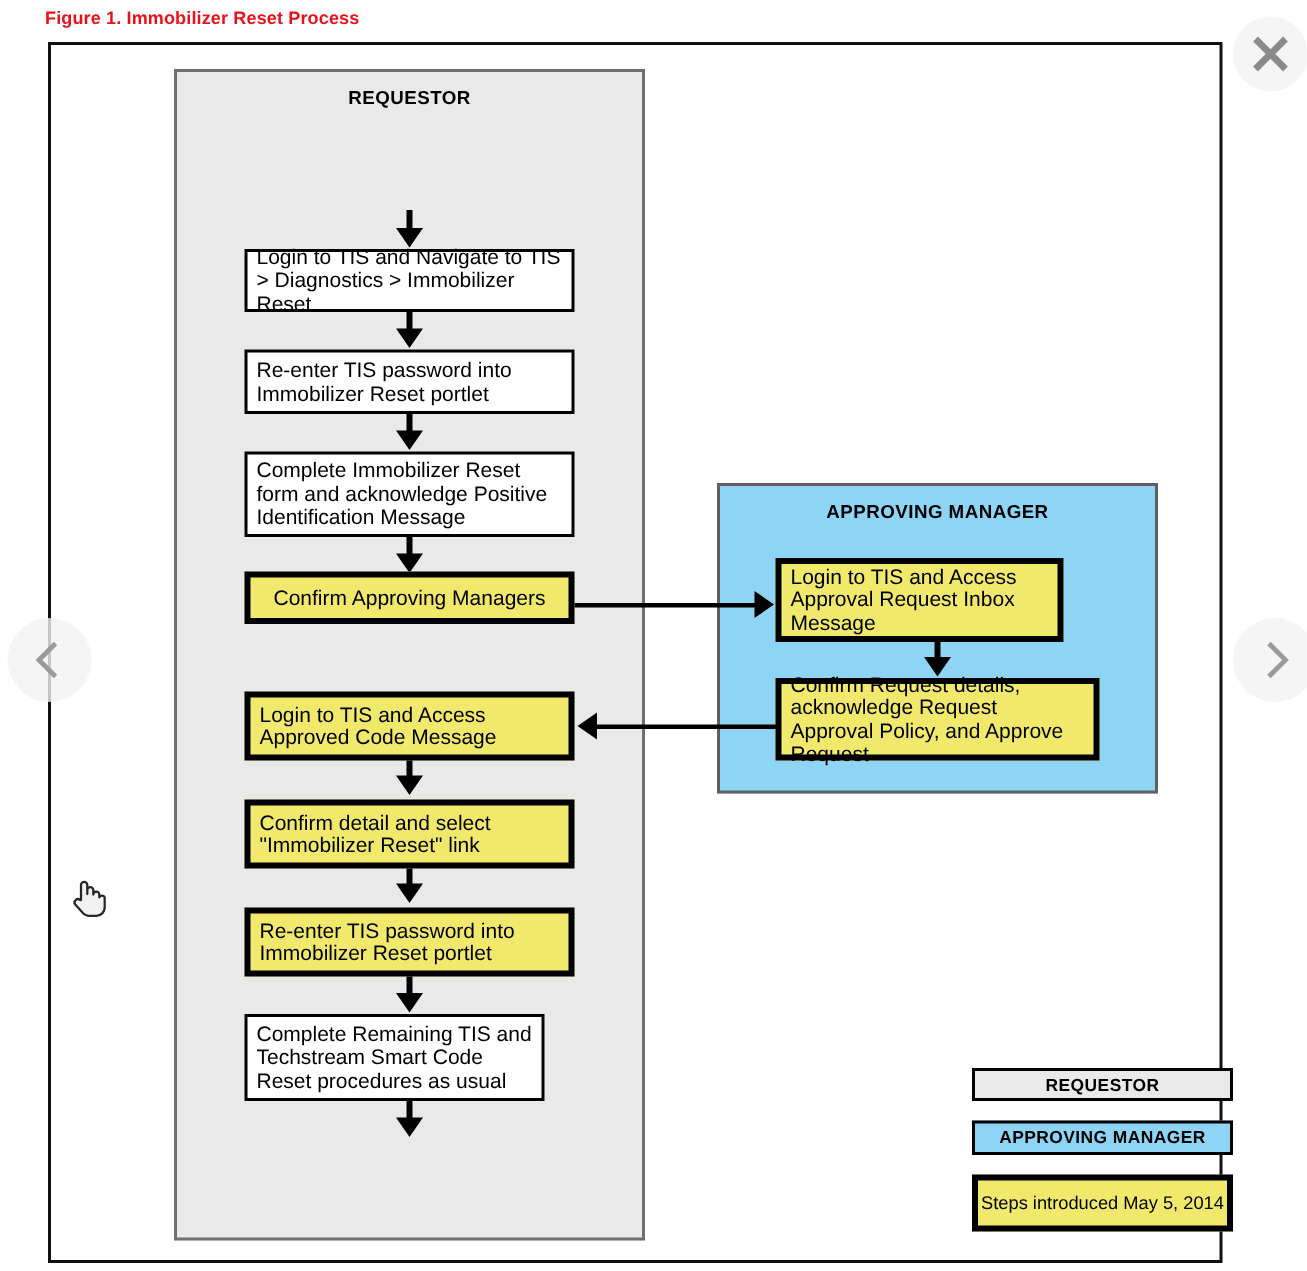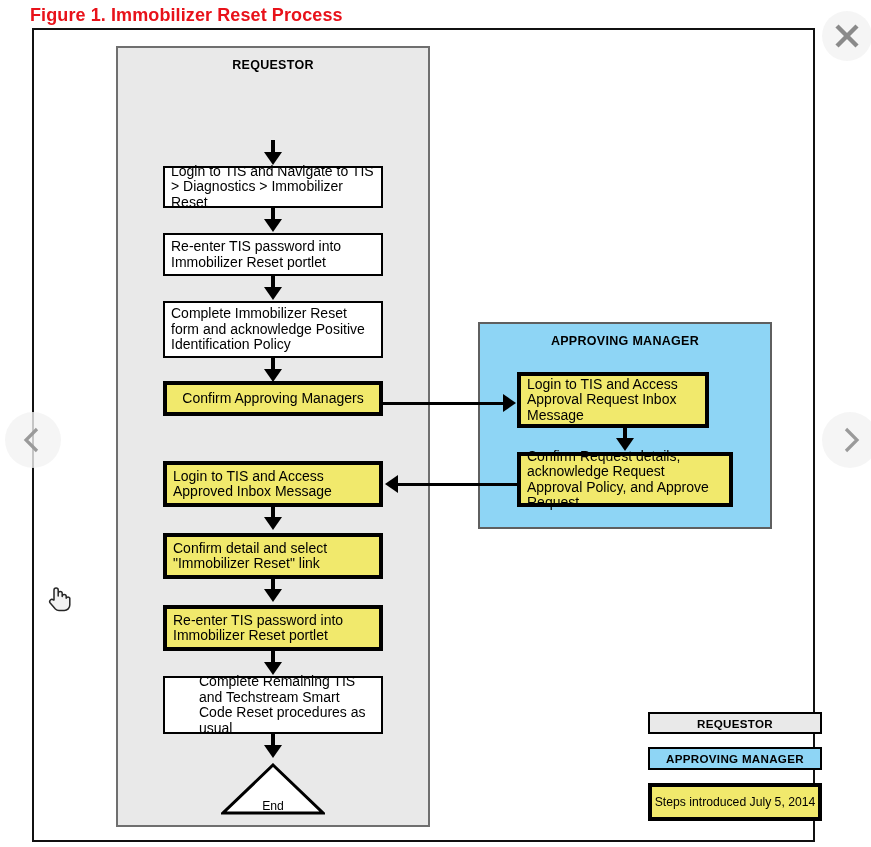--- a/index.html
+++ b/index.html
@@ -8,21 +8,21 @@
     background:#ffffff;
     font-family:"Liberation Sans", sans-serif;
     overflow:hidden;
     position:relative;
   }
   #stage{position:absolute;left:0;top:0;width:871px;height:847px;}
 
   
   .fig-title{
     position:absolute;left:30px;top:5px;
-    font-size:18px;font-weight:bold;color:#e8121a;
+    font-size:12px;font-weight:bold;color:#e8121a;
     letter-spacing:.1px;white-space:nowrap;
   }
 
   
   .outer-frame{
     position:absolute;left:32px;top:28px;
     width:783px;height:814px;
     background:#ffffff;
     border:2px solid #111;
     box-sizing:border-box;
@@ -153,21 +153,21 @@
   <div class="arrowhead arrow-down" style="left:264px;top:219px;"></div>
 
   <div class="node white" style="left:163px;top:233px;width:220px;height:43px;">
     <span>Re-enter TIS password into Immobilizer Reset portlet</span>
   </div>
 
   <div class="conn conn-v" style="left:271px;top:276px;height:17px;"></div>
   <div class="arrowhead arrow-down" style="left:264px;top:287px;"></div>
 
   <div class="node white" style="left:163px;top:301px;width:220px;height:57px;">
-    <span>Complete Immobilizer Reset form and acknowledge Positive Identification Policy</span>
+    <span>Complete Immobilizer Reset form and acknowledge Positive Identification Message</span>
   </div>
 
   <div class="conn conn-v" style="left:271px;top:358px;height:17px;"></div>
   <div class="arrowhead arrow-down" style="left:264px;top:369px;"></div>
 
   <div class="node yellow" style="left:163px;top:381px;width:220px;height:35px;">
     <span>Confirm Approving Managers</span>
   </div>
 
   <div class="conn conn-h" style="left:383px;top:402px;width:126px;"></div>
@@ -181,63 +181,57 @@
   <div class="arrowhead arrow-down" style="left:616px;top:438px;"></div>
 
   <div class="node yellow" style="left:517px;top:452px;width:216px;height:55px;">
     <span>Confirm Request details, acknowledge Request Approval Policy, and Approve Request</span>
   </div>
 
   <div class="conn conn-h" style="left:398px;top:483px;width:121px;"></div>
   <div class="arrowhead arrow-left" style="left:385px;top:475px;"></div>
 
   <div class="node yellow" style="left:163px;top:461px;width:220px;height:46px;">
-    <span>Login to TIS and Access Approved Inbox Message</span>
+    <span>Login to TIS and Access Approved Code Message</span>
   </div>
 
   <div class="conn conn-v" style="left:271px;top:507px;height:16px;"></div>
   <div class="arrowhead arrow-down" style="left:264px;top:517px;"></div>
 
   <div class="node yellow" style="left:163px;top:533px;width:220px;height:46px;">
     <span>Confirm detail and select "Immobilizer Reset" link</span>
   </div>
 
   <div class="conn conn-v" style="left:271px;top:579px;height:16px;"></div>
   <div class="arrowhead arrow-down" style="left:264px;top:589px;"></div>
 
   <div class="node yellow" style="left:163px;top:605px;width:220px;height:46px;">
     <span>Re-enter TIS password into Immobilizer Reset portlet</span>
   </div>
 
   <div class="conn conn-v" style="left:271px;top:651px;height:18px;"></div>
   <div class="arrowhead arrow-down" style="left:264px;top:662px;"></div>
 
-  <div class="node white" style="left:163px;top:676px;width:220px;height:58px;padding-left:28px;">
+  <div class="node white" style="left:163px;top:676px;width:200px;height:58px;">
     <span>Complete Remaining TIS and Techstream Smart Code Reset procedures as usual</span>
   </div>
 
   <div class="conn conn-v" style="left:271px;top:734px;height:17px;"></div>
   <div class="arrowhead arrow-down" style="left:264px;top:745px;"></div>
 
-  <div class="terminator" style="left:221px;top:763px;">
-    <svg class="tri-svg" width="104" height="52" viewBox="0 0 104 52">
-      <polygon points="52,2 102,50 2,50" fill="#ffffff" stroke="#000" stroke-width="3"></polygon>
-    </svg>
-    <div class="tlabel">End</div>
-  </div>
 
   <div class="legend">
     <div class="legend-item legend-req">
       <span>REQUESTOR</span>
     </div>
     <div class="legend-item legend-mgr">
       <span>APPROVING MANAGER</span>
     </div>
     <div class="legend-item legend-new">
-      <span>Steps introduced July 5, 2014</span>
+      <span>Steps introduced May 5, 2014</span>
     </div>
   </div>
 
   <div class="ctl ctl-close">
     <svg class="glyph" width="30" height="30" viewBox="0 0 30 30">
       <line x1="5" y1="5" x2="25" y2="25" stroke="#8a8a8a" stroke-width="4.5" stroke-linecap="butt"></line>
       <line x1="25" y1="5" x2="5" y2="25" stroke="#8a8a8a" stroke-width="4.5" stroke-linecap="butt"></line>
     </svg>
   </div>
 

